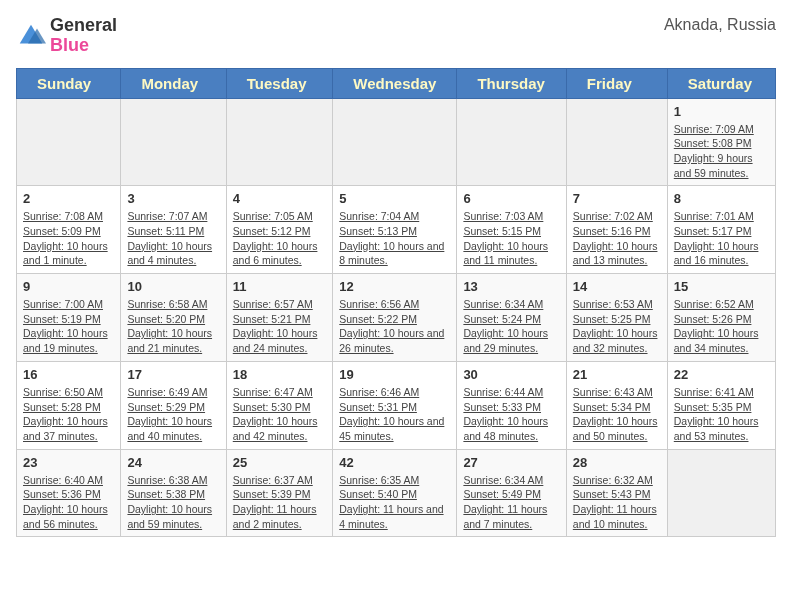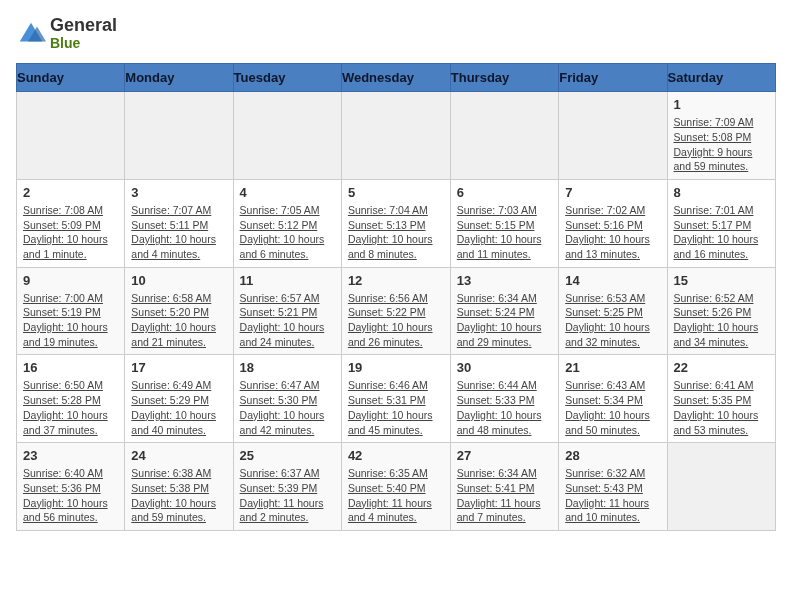--- a/index.html
+++ b/index.html
@@ -25,23 +25,23 @@
       flex-direction: column;
       line-height: 1.1;
     }
     .logo-general {
       font-size: 18px;
       font-weight: bold;
       color: #333;
       text-align: center;
     }
     .logo-blue {
-      font-size: 14px;
+      font-size: 18px;
       font-weight: bold;
-      color: #4d7c0f;
+      color: #ec4899;
     }
     .logo-icon {
       width: 30px;
       height: 30px;
       margin-right: 4px;
     }
     .title-block {
       text-align: right;
     }
     .month-title {
@@ -53,24 +53,24 @@
       font-size: 16px;
       color: #555;
     }
     .calendar {
       width: 100%;
       border-collapse: collapse;
       border: 1px solid #ccc;
     }
     .calendar th {
       background-color: #4a7fc1;
-      color: #0f172a;
+      color: #fef9c3;
       text-align: left;
-      padding: 6px 0;
-      font-size: 13px;
+      padding: 6px 20px;
+      font-size: 15px;
       border: 1px solid #3a6aaa;
     }
     .calendar td {
       vertical-align: top;
       border: 1px solid #ccc;
       padding: 5px 6px;
       width: 110px;
       min-height: 80px;
       background: #fff;
     }
@@ -104,20 +104,21 @@
     <svg class="logo-icon" viewBox="0 0 40 40">
       <polygon points="20,5 35,30 5,30" fill="#4a90d9"></polygon>
       <polygon points="28,10 40,30 16,30" fill="#2a6aaa" opacity="0.7"></polygon>
     </svg>
     <div class="logo-text">
       <span class="logo-general">General</span>
       <span class="logo-blue">Blue</span>
     </div>
   </div>
   <div class="title-block">
+    <div class="location">Aknada, Russia</div>
   </div>
 </div>
 
 <table class="calendar">
   <thead>
     <tr>
     <th>Sunday</th>
         <th>Monday</th>
         <th>Tuesday</th>
         <th>Wednesday</th>
@@ -320,21 +321,21 @@
         <td>
           <div class="day-num">42</div>
           <div class="day-info">Sunrise: 6:35 AM
 Sunset: 5:40 PM
 Daylight: 11 hours
 and 4 minutes.</div>
         </td>
         <td>
           <div class="day-num">27</div>
           <div class="day-info">Sunrise: 6:34 AM
-Sunset: 5:41 PM
+Sunset: 5:49 PM
 Daylight: 11 hours
 and 7 minutes.</div>
         </td>
         <td>
           <div class="day-num">28</div>
           <div class="day-info">Sunrise: 6:32 AM
 Sunset: 5:43 PM
 Daylight: 11 hours
 and 10 minutes.</div>
         </td>

